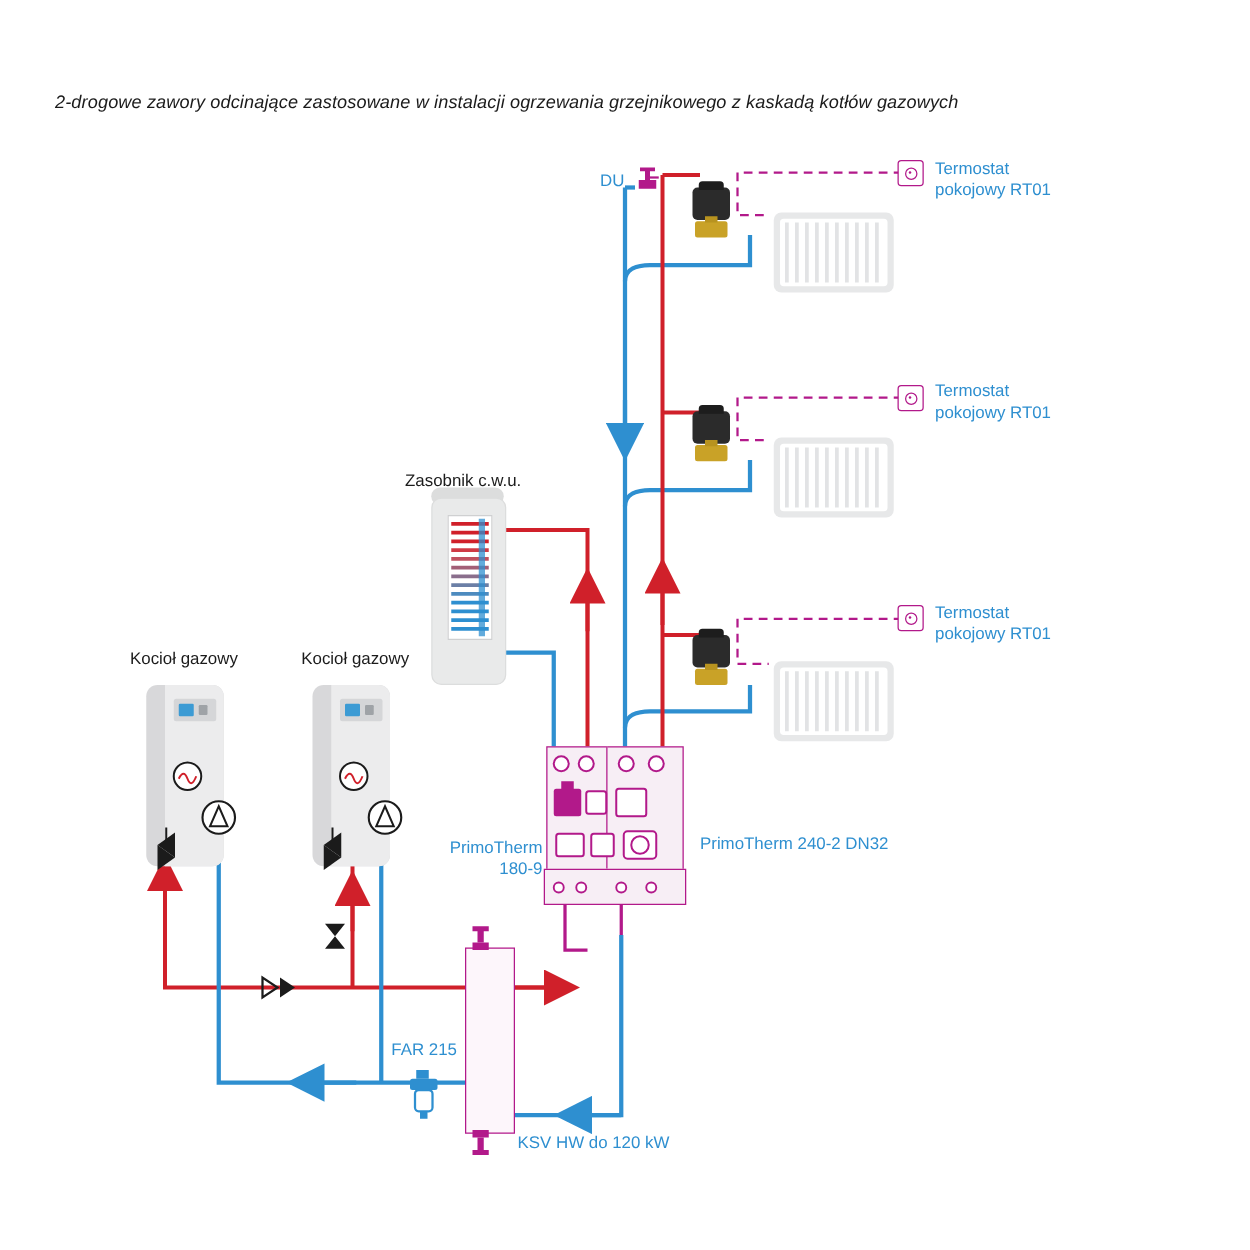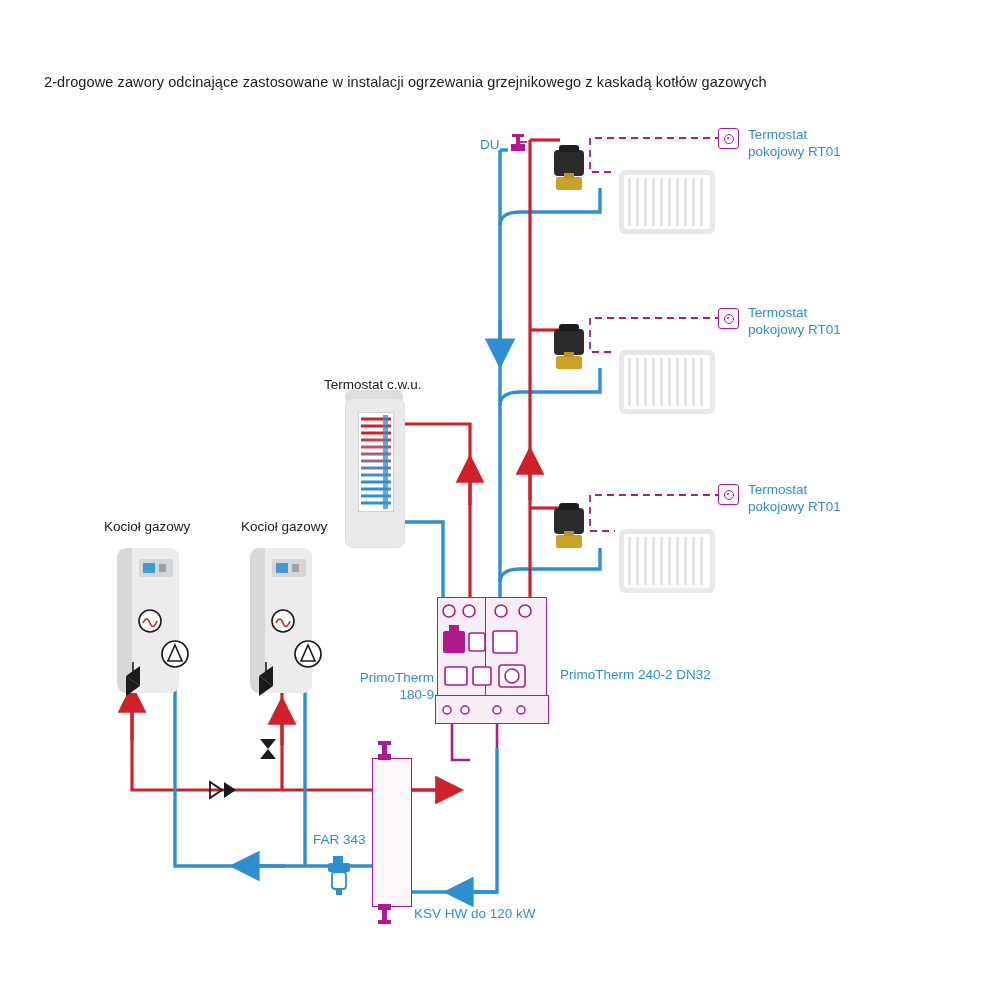--- a/index.html
+++ b/index.html
@@ -1,19 +1,19 @@
 <!DOCTYPE html>
 <html><head>
 <meta charset="utf-8">
 <style>
   html,body{margin:0;padding:0;background:#ffffff;}
   body{width:1000px;height:1000px;position:relative;overflow:hidden;
        font-family:"Liberation Sans",sans-serif;color:#1b1b1b;}
   #stage{position:absolute;left:0;top:0;width:1000px;height:1000px;}
-  .title{position:absolute;left:44px;top:74px;font-size:14.5px;color:#1b1b1b;letter-spacing:.1px;}
+  .title{position:absolute;left:44px;top:74px;font-size:14.5px;color:#1b1b1b;letter-spacing:.1px;font-style:italic;}
   .lbl{position:absolute;font-size:13.5px;color:#1b1b1b;white-space:nowrap;}
   .lbl-blue{position:absolute;font-size:13.5px;color:#2e8fd0;white-space:nowrap;line-height:17px;}
   svg{position:absolute;left:0;top:0;overflow:visible;}
   
   .boiler-body{position:absolute;width:62px;height:145px;background:#d8d8da;border-radius:9px;}
   .boiler-front{position:absolute;width:47px;height:145px;left:15px;top:0;background:#ececed;border-radius:0 9px 9px 0;}
   .boiler-panel{position:absolute;left:22px;top:11px;width:34px;height:18px;background:#d5d6d8;border-radius:2px;}
   .boiler-panel i{position:absolute;left:4px;top:4px;width:12px;height:10px;background:#3c9bd4;border-radius:1px;}
   .boiler-panel i.s{left:20px;top:5px;width:7px;height:8px;background:#9fa3a7;}
   
@@ -199,21 +199,21 @@
     <span>pokojowy RT01</span>
   </div>
 
   <div class="lbl-blue" style="left:480px;top:136px;">DU</div>
   <svg width="40" height="30" style="left:505px;top:132px;">
     <rect x="6" y="12" width="14" height="7" fill="#b2198a"></rect>
     <rect x="11" y="4" width="4" height="8" fill="#b2198a"></rect>
     <rect x="7" y="2" width="12" height="3" fill="#b2198a"></rect>
   </svg>
 
-  <div class="lbl" style="left:324px;top:377px;">Termostat c.w.u.</div>
+  <div class="lbl" style="left:324px;top:377px;">Zasobnik c.w.u.</div>
   <div class="tank-top"></div>
   <div class="tank"></div>
   <div class="tank-in">
     <svg width="34" height="98">
       <g stroke-width="3">
         <line x1="2" y1="6" x2="32" y2="6" stroke="#d0202a"></line>
         <line x1="2" y1="13" x2="32" y2="13" stroke="#d0202a"></line>
         <line x1="2" y1="20" x2="32" y2="20" stroke="#d0202a"></line>
         <line x1="2" y1="27" x2="32" y2="27" stroke="#cf3a45"></line>
         <line x1="2" y1="34" x2="32" y2="34" stroke="#c0505f"></line>
@@ -324,21 +324,21 @@
     <rect x="12" y="4" width="5" height="10" fill="#b2198a"></rect>
     <rect x="8" y="1" width="13" height="4" fill="#b2198a"></rect>
   </svg>
   <svg width="60" height="40" style="left:370px;top:900px;">
     <rect x="8" y="4" width="13" height="6" fill="#b2198a"></rect>
     <rect x="12" y="10" width="5" height="10" fill="#b2198a"></rect>
     <rect x="8" y="20" width="13" height="4" fill="#b2198a"></rect>
   </svg>
   <div class="lbl-blue" style="left:414px;top:905px;">KSV HW do 120 kW</div>
 
-  <div class="lbl-blue" style="left:313px;top:831px;">FAR 343</div>
+  <div class="lbl-blue" style="left:313px;top:831px;">FAR 215</div>
   <svg width="30" height="44" style="left:327px;top:856px;">
     <rect x="6" y="0" width="10" height="7" fill="#2e8fd0"></rect>
     <rect x="1" y="7" width="22" height="9" rx="2" fill="#2e8fd0"></rect>
     <rect x="5" y="16" width="14" height="17" rx="3" fill="#fff" stroke="#2e8fd0" stroke-width="1.8"></rect>
     <rect x="9" y="33" width="6" height="6" fill="#2e8fd0"></rect>
   </svg>
 
 </div>
 
 </body></html>

